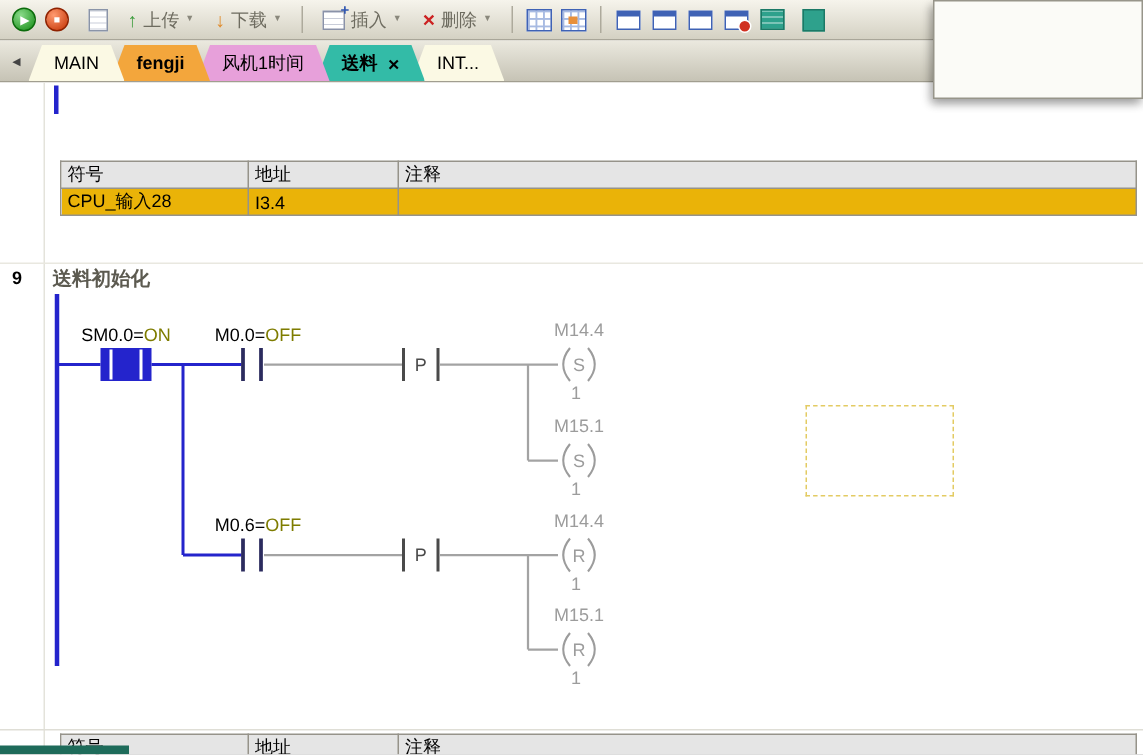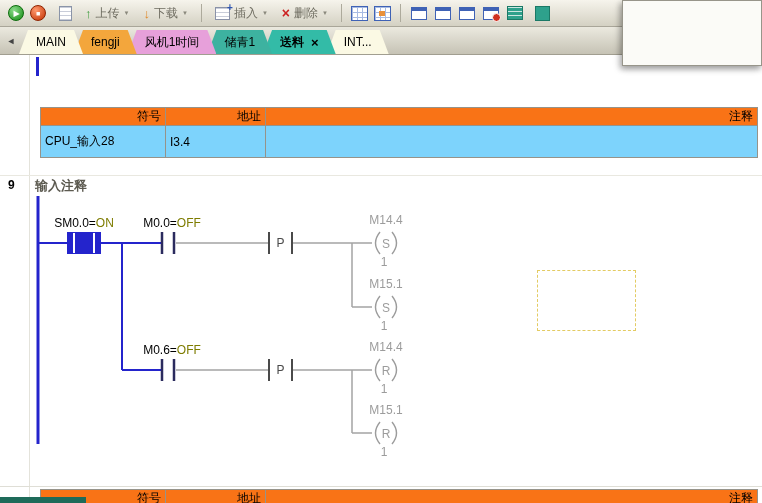--- a/index.html
+++ b/index.html
@@ -54,22 +54,22 @@
   .tab.active .tab-label{font-weight:bold;font-family:Liberation Serif, serif;}
   .tab-close{margin-left:7px;font-weight:bold;font-size:13px;line-height:1;}
 
   
   .content{position:absolute;left:0;top:55px;width:762px;height:448px;background:#fff;overflow:hidden;}
   .gutter-line{position:absolute;left:29px;top:0;width:1px;height:448px;background:#E4E3DB;}
   .rail-remnant{position:absolute;left:36px;top:2px;width:3px;height:19px;background:#2424CC;}
   .sym-table{position:absolute;left:40px;border-collapse:collapse;table-layout:fixed;width:717px;font-size:12px;}
   .sym-table th,.sym-table td{border:1px solid #96938A;padding:0 4px;text-align:left;font-weight:normal;
     white-space:nowrap;overflow:hidden;}
-  .sym-table th{background:#f97316;height:17px;text-align:right;}
-  .sym-table td{background:#7dd3fc;height:32px;}
+  .sym-table th{background:#e5e5e5;height:17px;}
+  .sym-table td{background:#eab308;height:18px;}
   .t-top{top:52px;} .t-bottom{top:434px;}
   .net-sep{position:absolute;left:0;top:120px;width:762px;height:1px;background:#E9E8E0;}
   .net-num{position:absolute;left:8px;top:123px;font-weight:bold;font-size:12px;}
   .net-title{position:absolute;left:35px;top:122px;font-weight:bold;font-size:13px;color:#5C5A50;}
   .ladder{position:absolute;left:0;top:140px;}
   .sel-box{position:absolute;left:537px;top:215px;width:99px;height:61px;border:1px dashed #E3CB63;z-index:3;}
   .bottom-sep{position:absolute;left:0;top:431px;width:762px;height:1px;background:#DFDED6;}
   .teal-block{position:absolute;left:0;top:442px;width:86px;height:6px;background:#1E6B5A;z-index:4;}
 
   
@@ -136,28 +136,25 @@
     <span class="win-icn win-red"></span>
     <span class="teal-icn"></span>
     <span class="teal-sq"></span>
   </div>
 
   <div class="tabbar">
     <span class="tab-scroll">◄</span>
     <div class="tab" style="background-color: rgb(251, 249, 228);">
       <span class="tab-label">MAIN</span>
     </div>
-    <div class="tab" style="background-color: rgb(243, 166, 60);">
+    <div class="tab" style="background-color: rgb(243, 166, 60); font-weight: bold;">
       <span class="tab-label">fengji</span>
     </div>
     <div class="tab" style="background-color: rgb(231, 160, 218);">
       <span class="tab-label">风机1时间</span>
-    </div>
-    <div class="tab" style="background-color: rgb(61, 178, 160);">
-      <span class="tab-label">储青1</span>
     </div>
     <div class="tab active" style="background-color: rgb(51, 187, 167);">
       <span class="tab-label">送料</span>
       <span class="tab-close">×</span>
     </div>
     <div class="tab" style="background-color: rgb(251, 249, 228);">
       <span class="tab-label">INT...</span>
     </div>
   </div>
 
@@ -182,21 +179,21 @@
         <tr>
           <td>CPU_输入28</td>
           <td>I3.4</td>
           <td></td>
         </tr>
       </tbody>
     </table>
 
     <div class="net-sep"></div>
     <div class="net-num">9</div>
-    <div class="net-title">输入注释</div>
+    <div class="net-title">送料初始化</div>
 
     <svg class="ladder" width="762" height="268">
       <g>
         <line x1="38" y1="1" x2="38" y2="249" class="rail"></line>
       </g>
 
       <g>
         <line x1="39" y1="48" x2="67" y2="48" class="wire-on"></line>
         <g>
           <rect x="67" y="37" width="34" height="22" fill="#2424CC"></rect>

